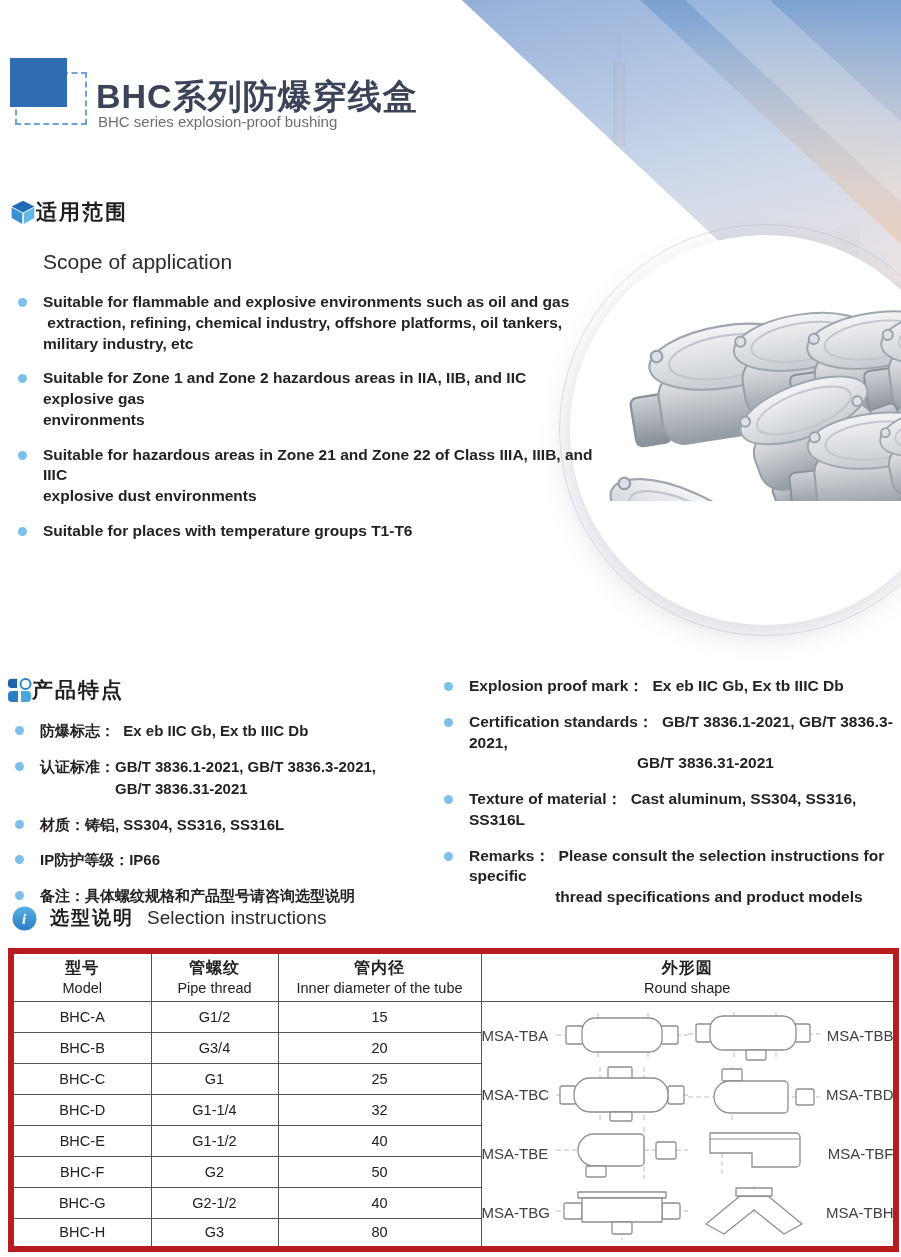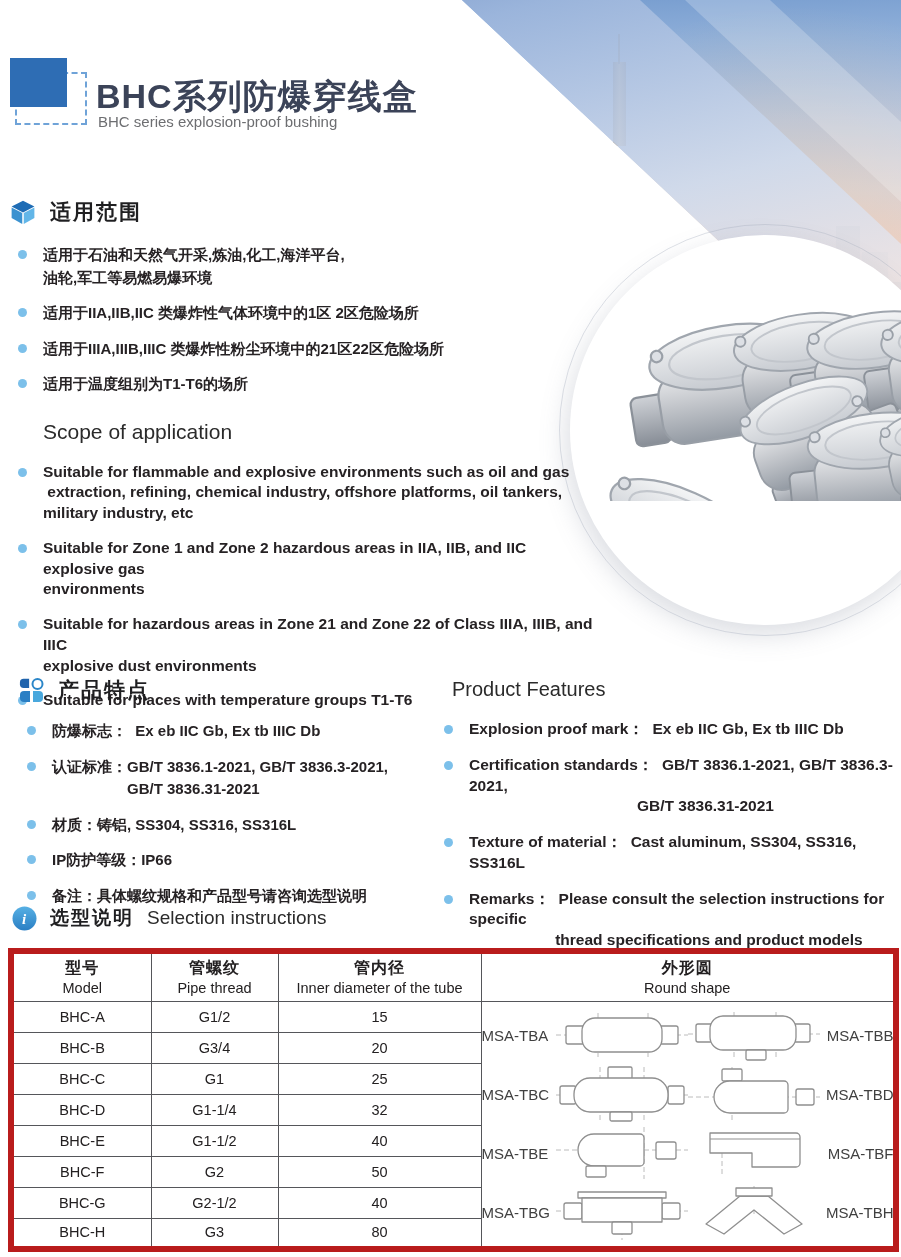--- a/index.html
+++ b/index.html
@@ -43,34 +43,34 @@
   .fittings{position:absolute;left:24px;top:66px;}
   
   .logo-dashed{position:absolute;left:15px;top:72px;width:68px;height:49px;
     border:2px dashed #6fa3d8;z-index:2;}
   .logo-square{position:absolute;left:10px;top:58px;width:57px;height:49px;background:#2e6db4;z-index:3;}
   .title-zh{position:absolute;left:96px;top:74px;font-size:34px;font-weight:700;color:#3b4358;
     letter-spacing:1px;z-index:3;}
   .title-en{position:absolute;left:98px;top:113px;font-size:15px;font-weight:500;color:#6d6e71;z-index:3;}
   
   .sec{position:absolute;z-index:2;}
-  .sec-head{display:flex;align-items:center;gap:14px;}
+  .sec-head{display:flex;align-items:center;}
   .sec-head .zh{font-size:21px;font-weight:700;color:#1f1f21;letter-spacing:2px;}
   ul.blt{list-style:none;margin:0;padding:0;}
   ul.blt li{position:relative;padding-left:33px;white-space:pre-wrap;}
   ul.blt li::before{content:"";position:absolute;left:8px;top:6px;width:9px;height:9px;border-radius:50%;background:#7cc0ea;}
   .zh-li{font-size:15px;font-weight:600;line-height:1.5;color:#262224;margin-bottom:13px;}
   .en-li{font-size:15.5px;font-weight:600;line-height:1.34;color:#262224;margin-bottom:14px;}
   .en-head{font-size:21px;font-weight:400;color:#2b2b2b;}
   
   .scope{left:10px;top:198px;width:590px;}
   .scope ul{margin-top:18px;}
   .scope .en-head{margin:24px 0 16px 33px;}
   
-  .features-zh{left:19px;top:676px;width:428px;}
+  .features-zh{left:7px;top:676px;width:428px;}
   .features-zh ul{margin-top:16px;}
   .features-en{left:436px;top:676px;width:465px;}
   .features-en .en-head{font-size:20px;margin:2px 0 18px 16px;}
   .features-en .en-li{margin-bottom:15px;}
   
   .selection-head{left:12px;top:905px;display:flex;align-items:center;gap:13px;}
   .selection-head .zh{font-size:19px;font-weight:700;letter-spacing:2px;color:#1f1f21;}
   .selection-head .en{font-size:19px;font-weight:400;color:#2b2b2b;}
   
   table.sel{position:absolute;left:8px;top:948px;width:885px;border-collapse:collapse;table-layout:fixed;z-index:2;}
@@ -196,27 +196,20 @@
 
 <div class="sec scope">
   <div class="sec-head">
     <svg width="26" height="26" viewBox="0 0 24 24">
       <polygon points="12,1.5 22.5,7 12,12.5 1.5,7" fill="#1e6cb5"></polygon>
       <polygon points="1.5,7.8 11.3,13 11.3,23 1.5,17.6" fill="#3b92d0"></polygon>
       <polygon points="22.5,7.8 12.7,13 12.7,23 22.5,17.6" fill="#62b6e8"></polygon>
     </svg>
     <span class="zh">适用范围</span>
   </div>
-  <ul class="blt">
-    <li class="zh-li">适用于石油和天然气开采,炼油,化工,海洋平台,
-油轮,军工等易燃易爆环境</li>
-    <li class="zh-li">适用于IIA,IIB,IIC 类爆炸性气体环境中的1区 2区危险场所</li>
-    <li class="zh-li">适用于IIIA,IIIB,IIIC 类爆炸性粉尘环境中的21区22区危险场所</li>
-    <li class="zh-li">适用于温度组别为T1-T6的场所</li>
-  </ul>
   <div class="en-head">Scope of application</div>
   <ul class="blt">
     <li class="en-li">Suitable for flammable and explosive environments such as oil and gas
  extraction, refining, chemical industry, offshore platforms, oil tankers,
 military industry, etc</li>
     <li class="en-li">Suitable for Zone 1 and Zone 2 hazardous areas in IIA, IIB, and IIC explosive gas
 environments</li>
     <li class="en-li">Suitable for hazardous areas in Zone 21 and Zone 22 of Class IIIA, IIIB, and IIIC
 explosive dust environments</li>
     <li class="en-li">Suitable for places with temperature groups T1-T6</li>
@@ -237,21 +230,20 @@
     <li class="zh-li">防爆标志：  Ex eb IIC Gb, Ex tb IIIC Db</li>
     <li class="zh-li">认证标准：GB/T 3836.1-2021, GB/T 3836.3-2021,
                   GB/T 3836.31-2021</li>
     <li class="zh-li">材质：铸铝, SS304, SS316, SS316L</li>
     <li class="zh-li">IP防护等级：IP66</li>
     <li class="zh-li">备注：具体螺纹规格和产品型号请咨询选型说明</li>
   </ul>
 </div>
 
 <div class="sec features-en">
-  <div class="en-head">Product Features</div>
   <ul class="blt">
     <li class="en-li">Explosion proof mark：  Ex eb IIC Gb, Ex tb IIIC Db</li>
     <li class="en-li">Certification standards：  GB/T 3836.1-2021, GB/T 3836.3-2021,
                                        GB/T 3836.31-2021</li>
     <li class="en-li">Texture of material：  Cast aluminum, SS304, SS316, SS316L</li>
     <li class="en-li">Remarks：  Please consult the selection instructions for specific
                     thread specifications and product models</li>
   </ul>
 </div>
 

